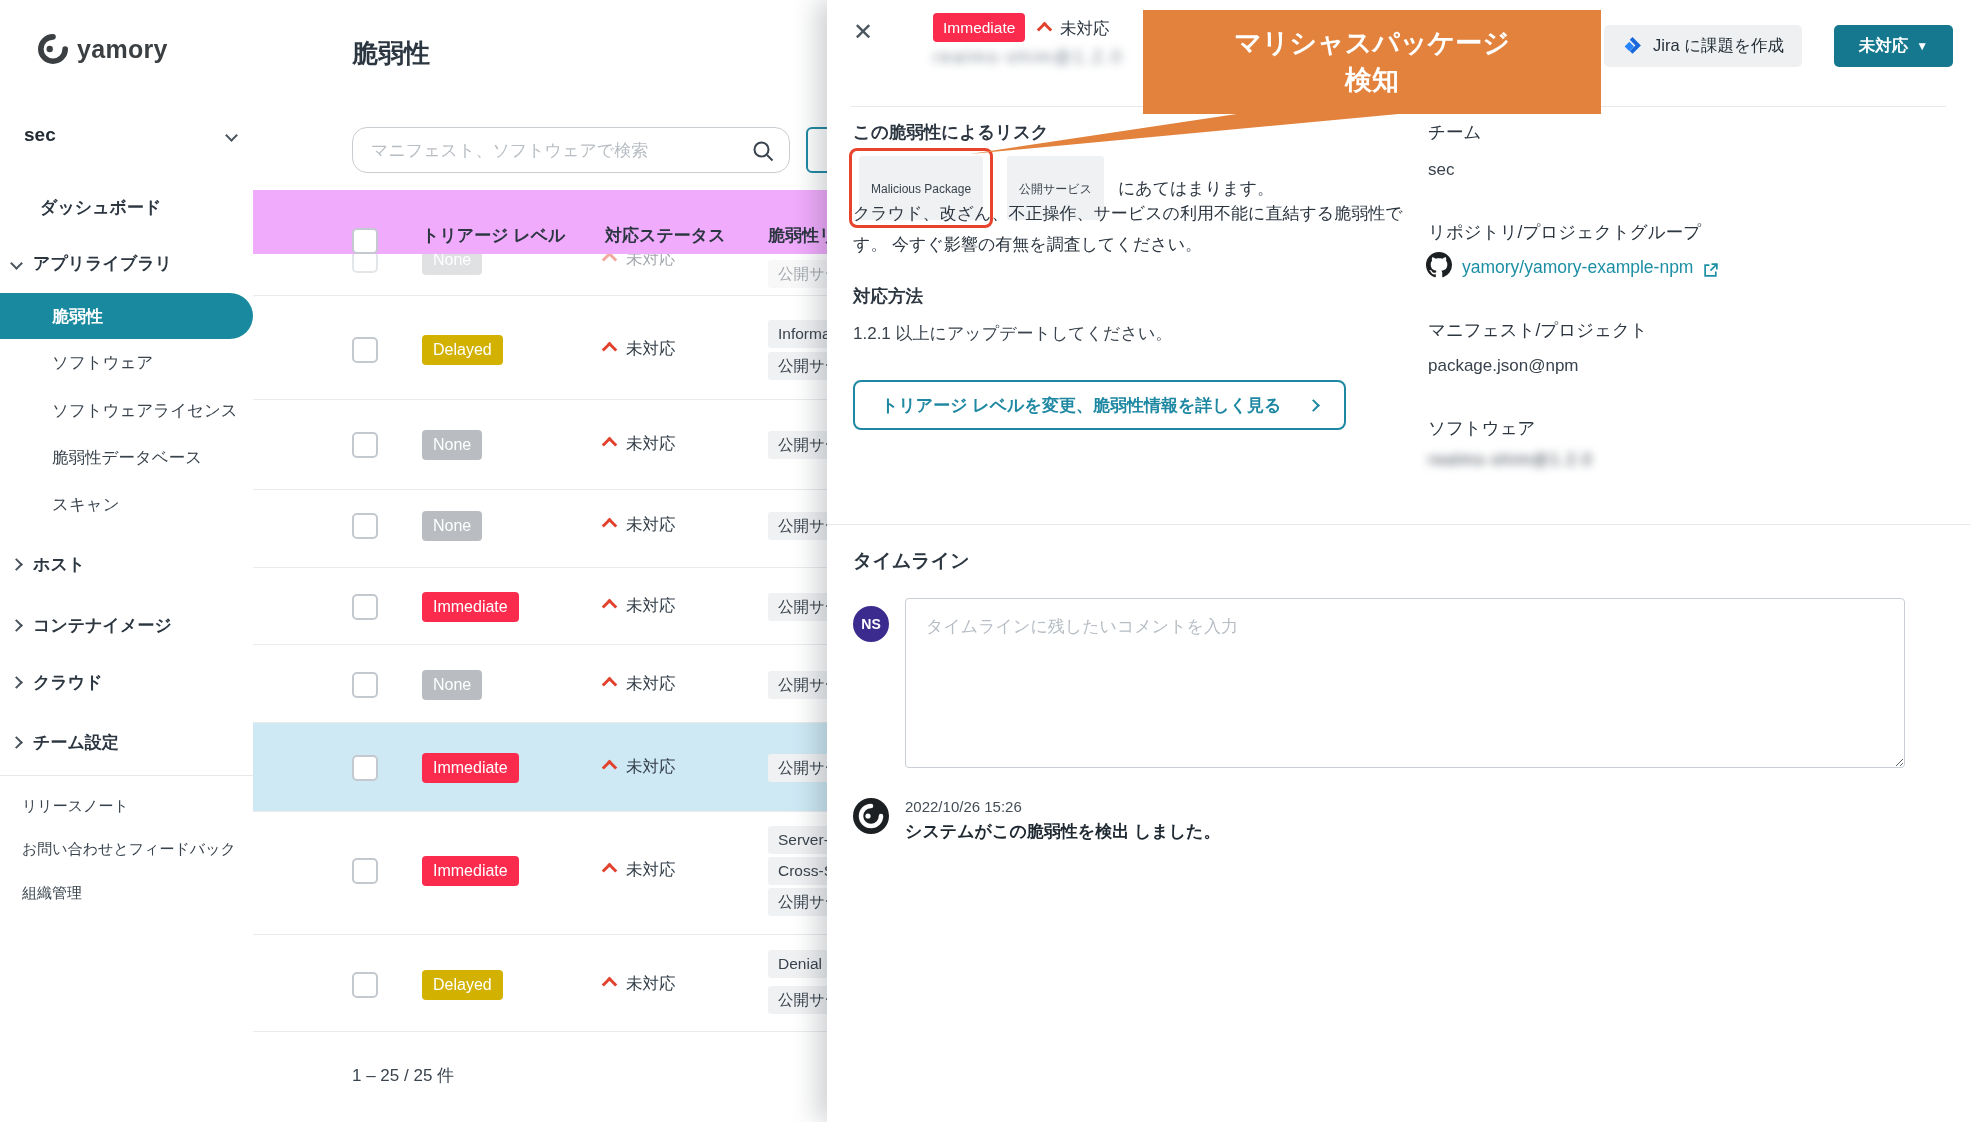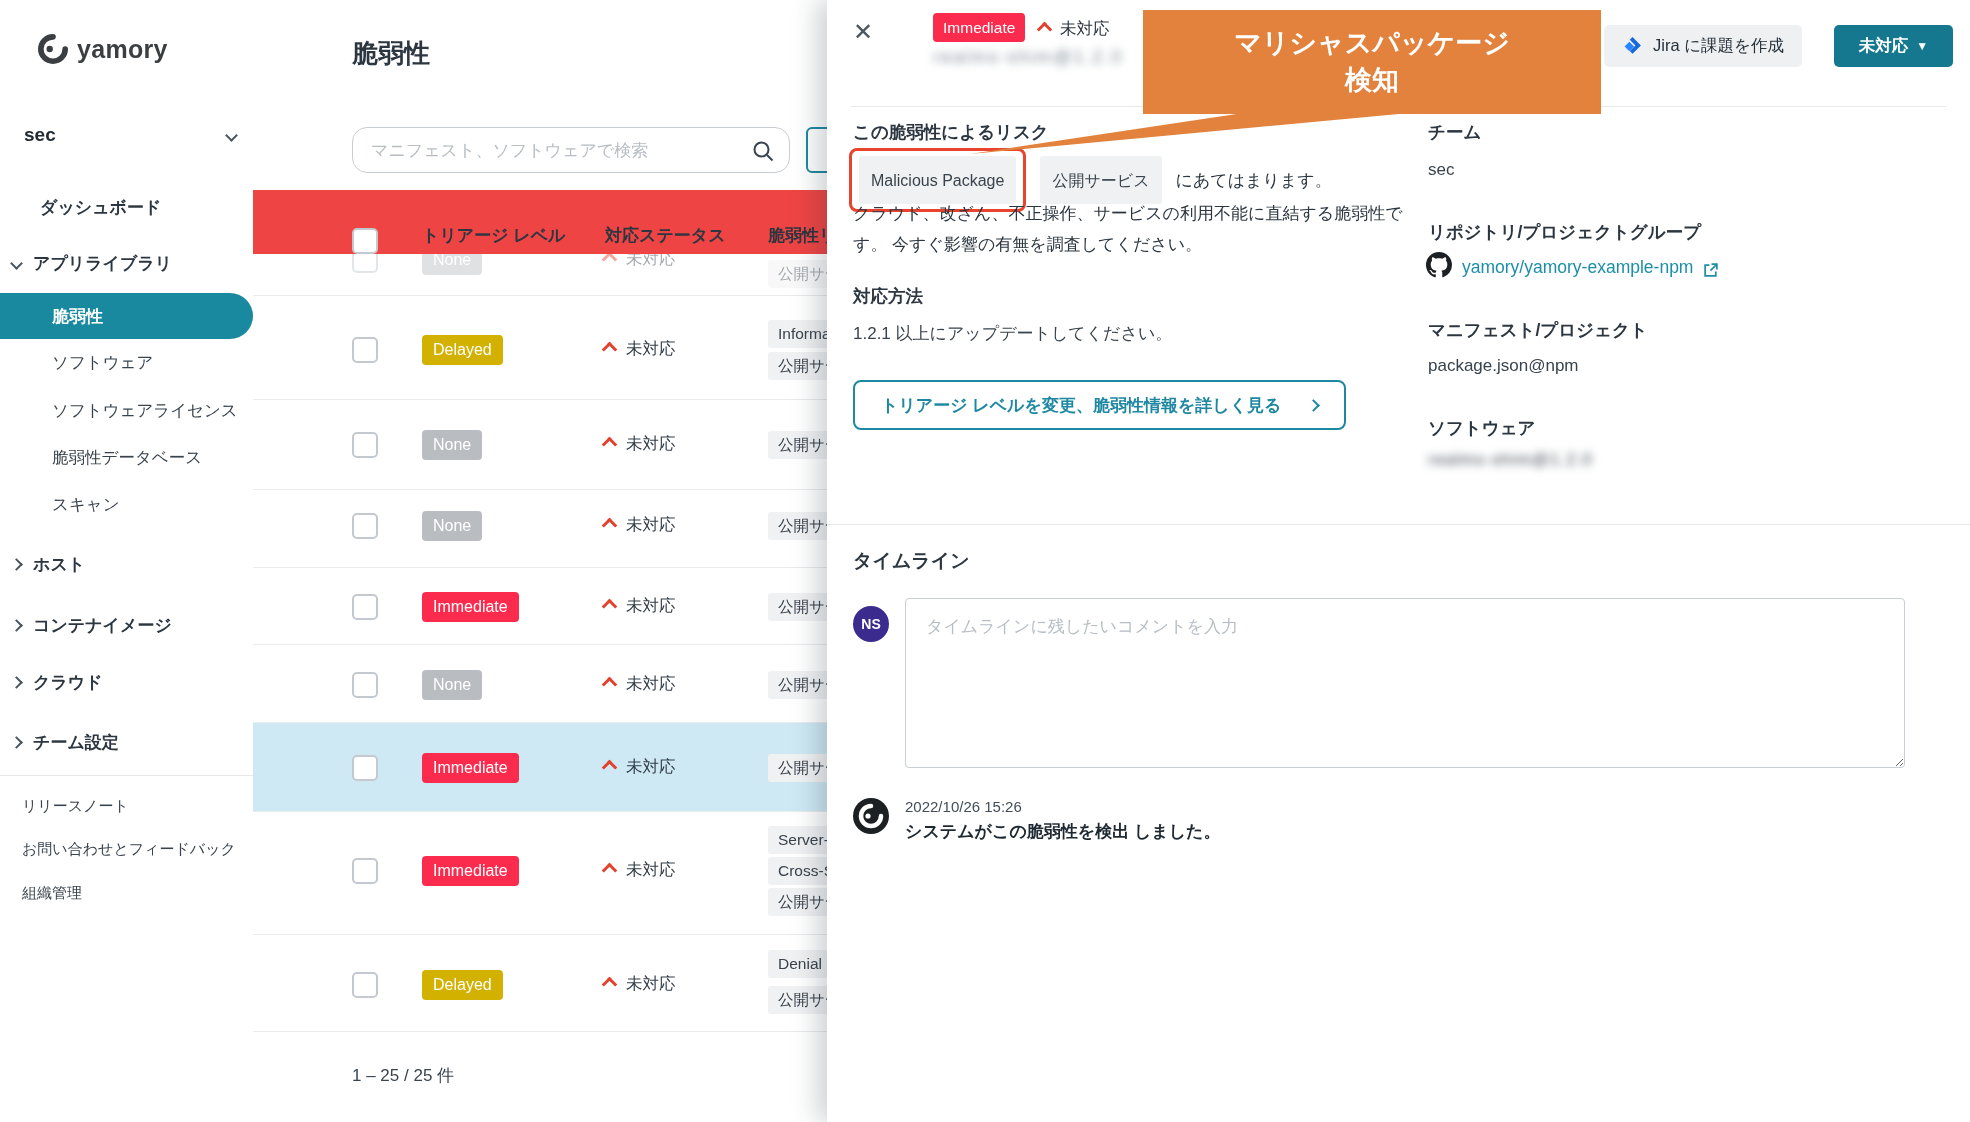--- a/index.html
+++ b/index.html
@@ -29,21 +29,21 @@
   
   .page-title{left:352px;top:36px;font-size:26px;font-weight:700;color:#2c3640}
   .search{left:352px;top:127px;width:438px;height:46px;border:1px solid #c8cdd2;border-radius:15px;box-sizing:border-box;background:#fff}
   .search input{position:absolute;left:16px;top:0;width:360px;height:44px;border:none;outline:none;
                 font-size:17px;font-family:"Liberation Sans",sans-serif;color:#2c3640;background:transparent}
   .search input::placeholder{color:#b7bdc3}
   .search .mag{position:absolute;right:14px;top:11px}
   .filter-stub{left:806px;top:127px;width:60px;height:46px;border:2px solid #1E88A2;border-radius:6px;box-sizing:border-box;background:#fff}
 
   
-  .thead{left:253px;top:190px;width:574px;height:64px;background:#ef4444;z-index:2}
+  .thead{left:253px;top:190px;width:574px;height:64px;background:#f0abfc;z-index:2}
   .thead .hlbl{position:absolute;top:34px;font-size:17px;font-weight:700;color:#2b3640;white-space:nowrap}
   .cb{position:absolute;width:26px;height:26px;border:2px solid #c3c9ce;border-radius:5px;background:#fff;box-sizing:border-box}
   .trow{position:absolute;left:253px;width:717px;border-bottom:1px solid #e9ebed;box-sizing:border-box}
   .trow.hl{background:#CEE9F4;width:1717px}
   .badge{position:absolute;display:inline-flex;align-items:center;height:30px;padding:0 11px;border-radius:4px;
          color:#fff;font-size:16px;left:169px;white-space:nowrap}
   .badge.Immediate{background:#FB2B4D}
   .badge.Delayed{background:#D3B100}
   .badge.None{background:#B9BDC1}
   .status{position:absolute;left:351px;display:flex;align-items:center;gap:11px;font-size:16.5px;color:#333e48;white-space:nowrap}
@@ -58,26 +58,26 @@
   .panel .abs{position:absolute}
   .close{left:26px;top:20px;font-size:24px;color:#4b565f;cursor:pointer;line-height:1}
   .pbadge-tri{left:106px;top:13px;height:29px;display:inline-flex;align-items:center;padding:0 10px;
               background:#FB2B4D;color:#fff;font-size:15.5px;border-radius:4px}
   .pstatus{left:212px;top:18px;display:flex;align-items:center;gap:10px;font-size:16.5px;color:#2c3640}
   .blur-txt{filter:blur(4.5px);color:#7d8893;white-space:nowrap}
   .pdiv{height:1px;background:#e6e8ea}
   .sec-h{font-size:17.5px;font-weight:700;color:#2c3640;white-space:nowrap}
   .risk-row{left:22px;top:148px;display:flex;align-items:center}
   .redbox{border:3px solid #E8432C;border-radius:8px;padding:5px 7px;display:inline-flex}
-  .gbadge{height:28px;line-height:30px;padding:10px 12px;background:#F0F1F3;color:#39434d;font-size:16px;border-radius:3px;white-space:nowrap}
+  .gbadge{height:28px;line-height:30px;padding:18px 12px;background:#F0F1F3;color:#39434d;font-size:12px;border-radius:3px;white-space:nowrap}
   .applies{font-size:17px;color:#2c3640;margin-left:14px}
   .para{left:26px;top:198px;width:566px;font-size:17px;line-height:31px;color:#2c3640}
   .tri-btn{left:26px;top:380px;height:46px;display:inline-flex;align-items:center;gap:27px;padding:0 26px;
            border:2px solid #1E88A2;border-radius:8px;color:#1E88A2;font-weight:700;font-size:17px;background:#fff;cursor:pointer;white-space:nowrap}
-  .meta-lbl{left:601px;font-size:17.5px;font-weight:700;color:#2c3640;white-space:nowrap}
+  .meta-lbl{left:601px;font-size:17.5px;font-weight:400;color:#2c3640;white-space:nowrap}
   .meta-val{left:601px;font-size:17px;color:#39434d;white-space:nowrap}
   .repo-row{left:599px;top:252px;display:flex;align-items:flex-end;gap:10px}
   .repo-link{font-size:17.5px;color:#1D8FA5;cursor:pointer;white-space:nowrap}
   .tl-h{left:26px;top:548px;font-size:19px;font-weight:700}
   .avatar{position:absolute;width:36px;height:36px;border-radius:50%;display:flex;align-items:center;justify-content:center}
   .ns{background:#3B2B8F;color:#fff;font-size:14px;font-weight:700}
   .cmt{left:78px;top:598px}
   .cmt textarea{width:1000px;height:170px;border:1px solid #c9cfd4;border-radius:4px;box-sizing:border-box;
                 padding:16px 20px;font-size:17px;font-family:"Liberation Sans",sans-serif;color:#2c3640;resize:both}
   .cmt textarea::placeholder{color:#b6bdc4}

